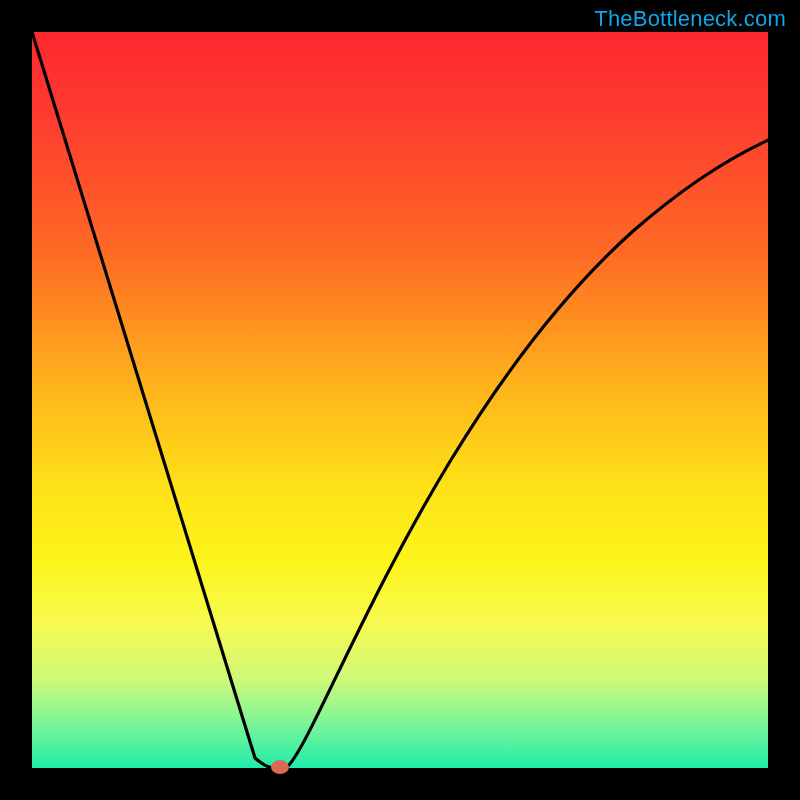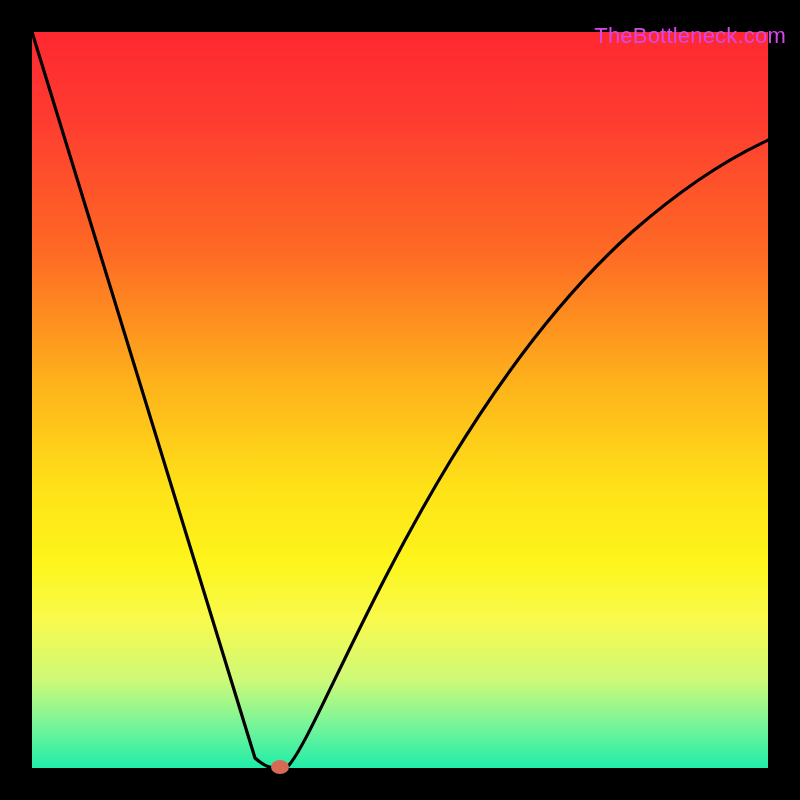--- a/index.html
+++ b/index.html
@@ -33,23 +33,23 @@
       #fee218 62%,
       #fdf51b 72%,
       #f8fa4e 80%,
       #cef978 88%,
       #7af598 94%,
       #20eda9 100%
     );
   }
   .watermark {
     position: absolute;
-    top: 23px;
+    top: 6px;
     right: 14px;
-    color: #d946ef;
+    color: #0ea5e9;
     font-size: 22px;
     font-weight: 400;
     letter-spacing: 0.2px;
     user-select: none;
   }
   svg.curve {
     position: absolute;
     left: 0;
     top: 0;
     width: 736px;

